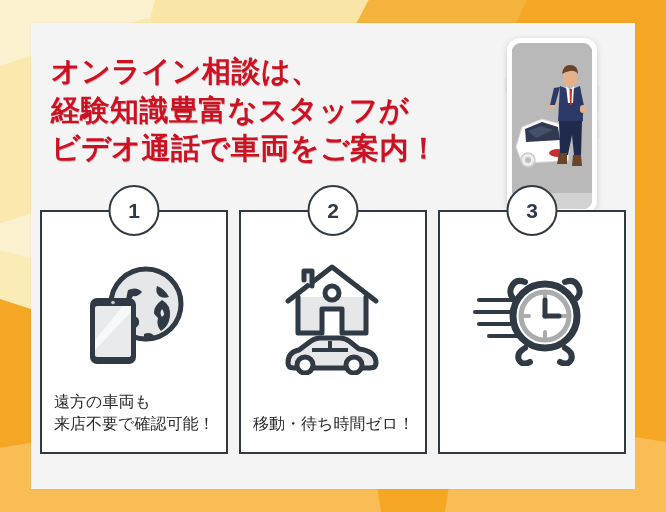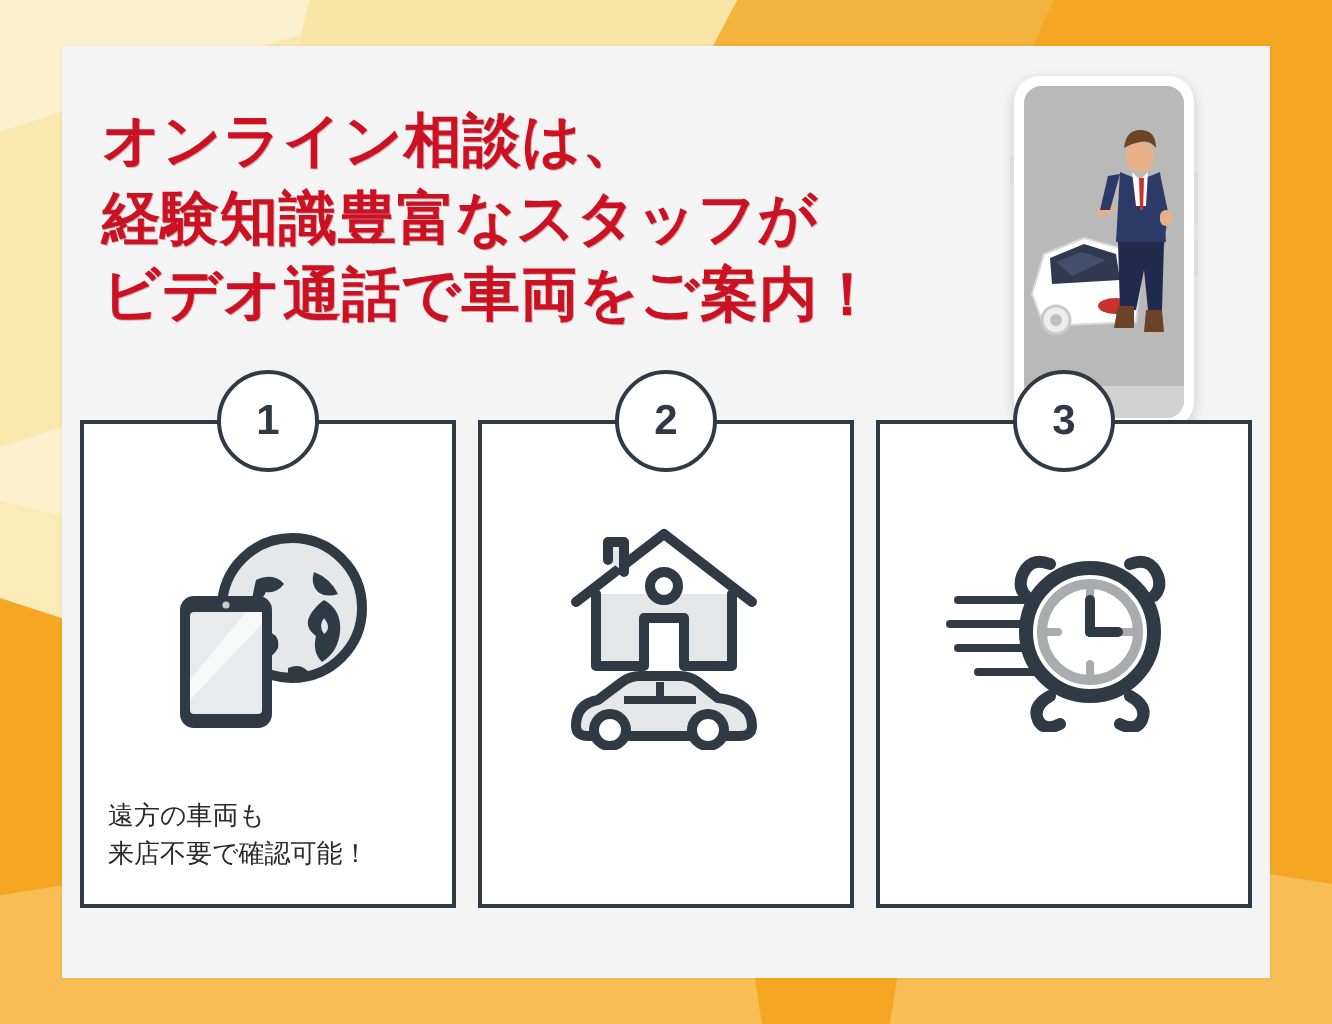--- a/index.html
+++ b/index.html
@@ -163,21 +163,21 @@
     height: 128px;
     display: flex;
     align-items: center;
     justify-content: center;
   }
   .card-caption {
     position: absolute;
     left: 12px; right: 10px;
     bottom: 16px;
     color: #2A2A2A;
-    font-size: 13px;
+    font-size: 16px;
     line-height: 1.42;
     font-weight: normal;
     white-space: pre-line;
   }
   .card-3 .card-caption { bottom: 22px; }
 </style>
 </head>
 <body>
 
 <div id="banner">
@@ -276,20 +276,21 @@
 
           <g stroke="#2F3A44" stroke-width="5" stroke-linejoin="round">
             <path d="M10 110 q0 -11 11 -13 l12 -9 q4 -3 9 -3 h20 q5 0 9 3 l10 8 q17 2 17 14 q0 5 -6 5 H16 q-6 0 -6 -5 Z" fill="#E6E7E8"></path>
             <path d="M34 97 h36" fill="none" stroke-width="4"></path>
             <path d="M52 88 v9" fill="none" stroke-width="4"></path>
             <circle cx="27" cy="112" r="8" fill="#FFFFFF"></circle>
             <circle cx="76" cy="112" r="8" fill="#FFFFFF"></circle>
           </g>
         </svg>
       </div>
+      <div class="card-caption">移動・待ち時間ゼロ！</div>
     </div>
 
     <div class="card card-3">
       <div class="card-badge">3</div>
       <div class="card-icon">
         <svg width="118" height="104" viewBox="0 0 118 104">
           <g stroke="#2F3A44" stroke-width="4" stroke-linecap="round">
             <line x1="6" y1="38" x2="48" y2="38"></line>
             <line x1="2" y1="50" x2="44" y2="50"></line>
             <line x1="6" y1="62" x2="48" y2="62"></line>

